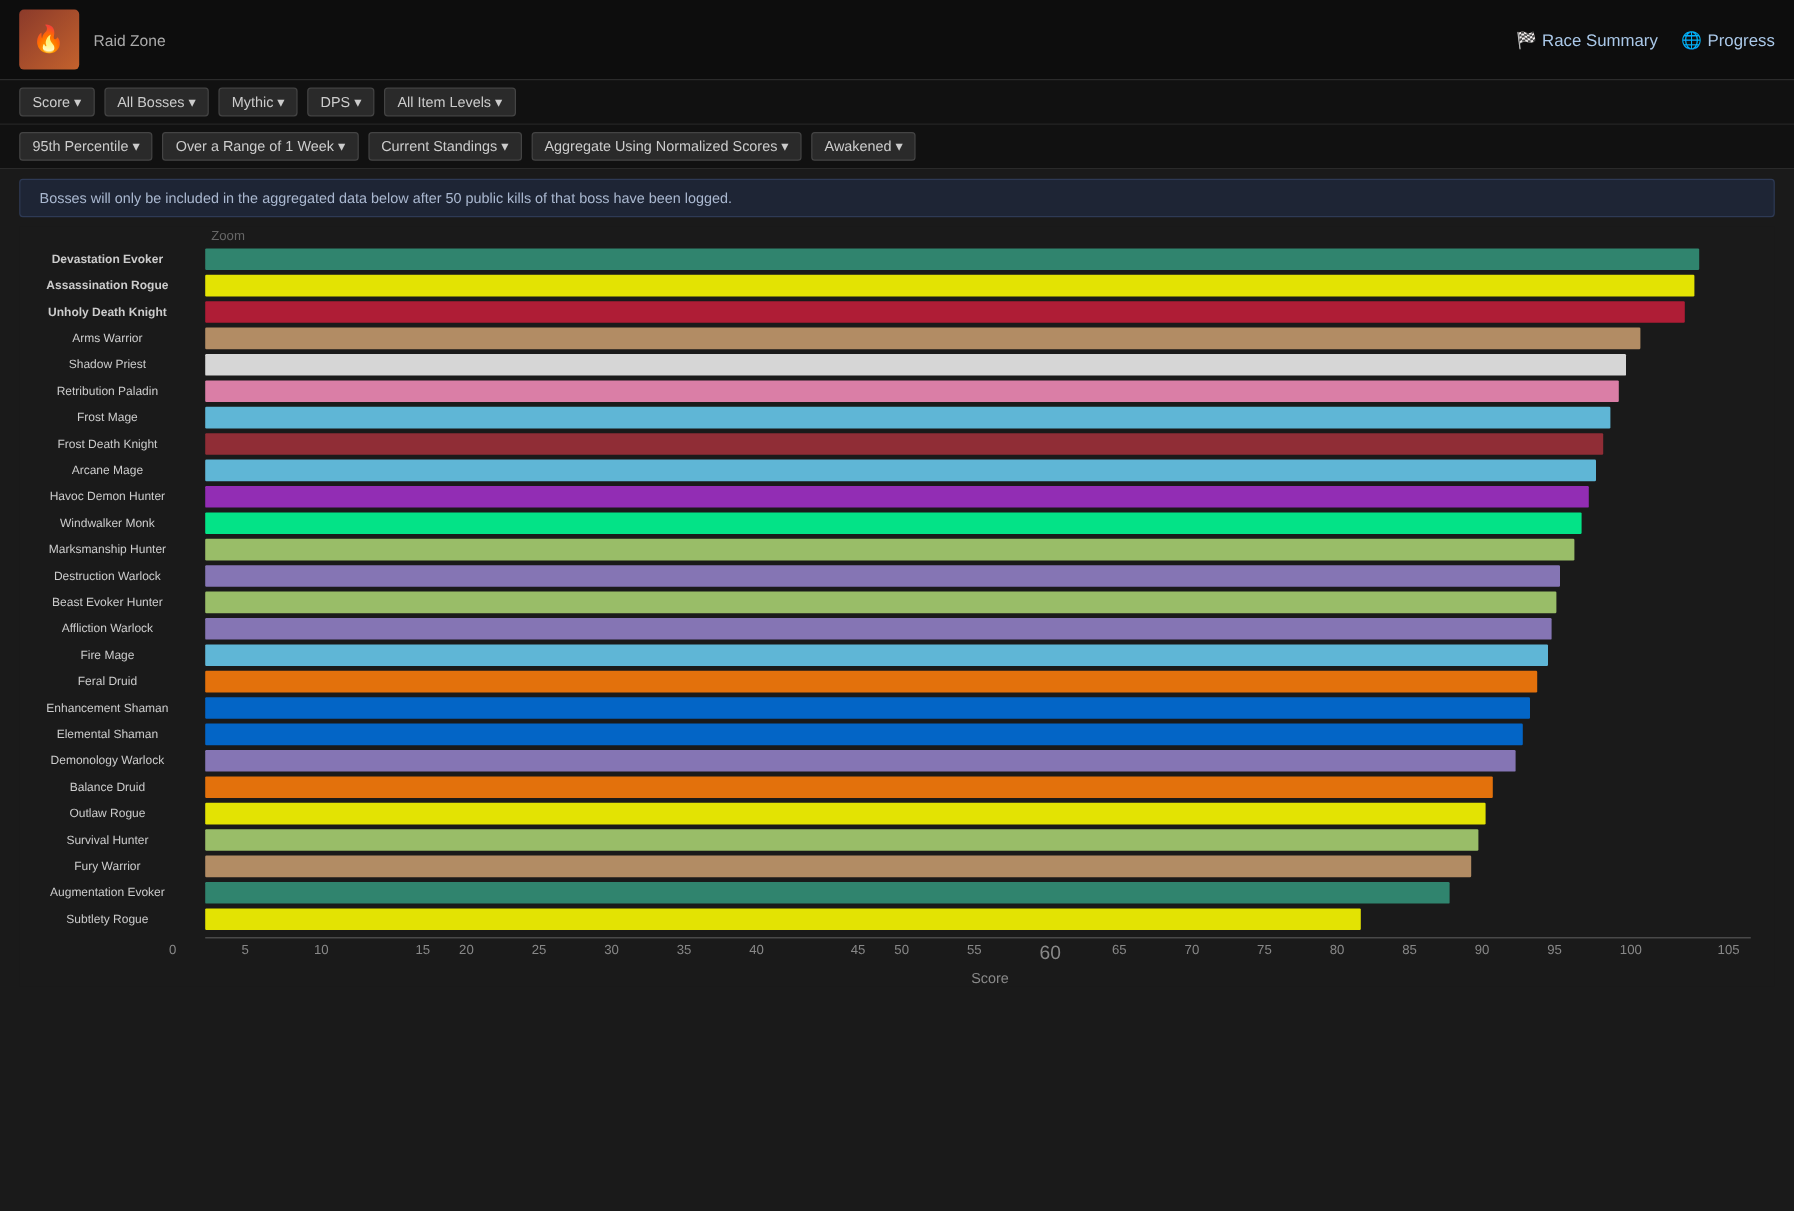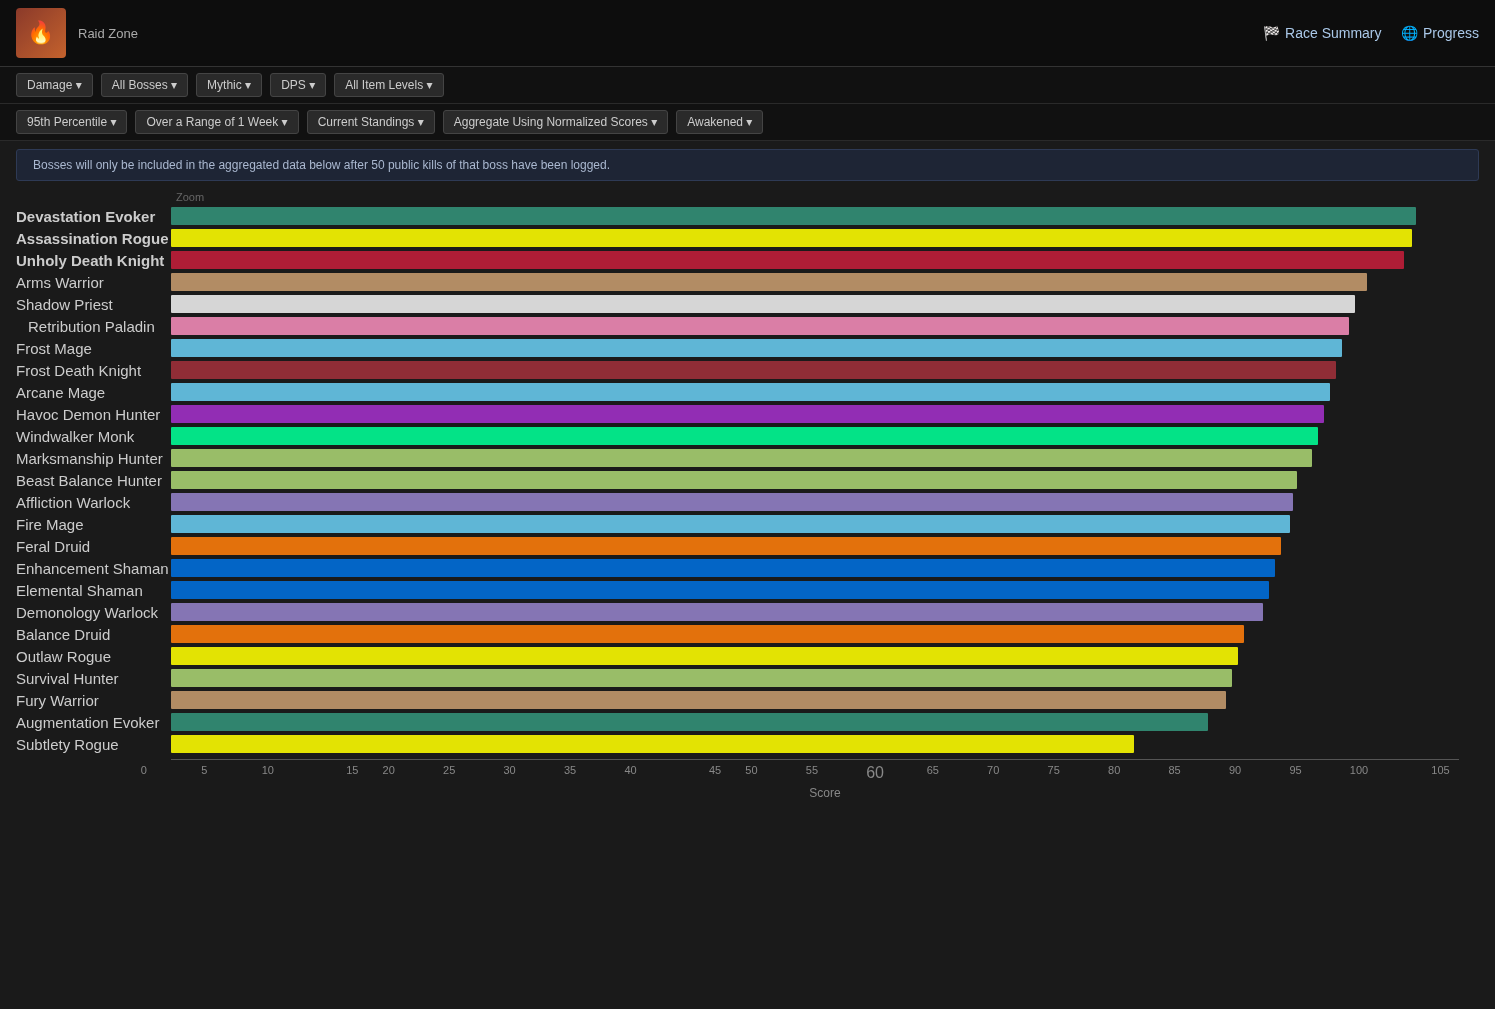--- a/index.html
+++ b/index.html
@@ -106,23 +106,23 @@
       padding: 2px 0 2px 160px;
     }
     .chart-row {
       display: flex;
       align-items: center;
       height: 22px;
       position: relative;
     }
     .spec-label {
       width: 155px;
-      text-align: left;
+      text-align: center;
       padding-right: 8px;
-      font-size: 15px;
+      font-size: 10px;
       color: #ccc;
       flex-shrink: 0;
       white-space: nowrap;
     }
     .bar {
       height: 100%;
       border-radius: 1px;
       position: absolute;
       left: 0;
       top: 0;
@@ -151,21 +151,21 @@
       <span>Race Summary</span>
     </div>
     <div class="header-link">
       <span>🌐</span>
       <span>Progress</span>
     </div>
   </div>
 </div>
 
 <div class="nav-bar">
-  <button class="nav-btn">Damage ▾</button>
+  <button class="nav-btn">Score ▾</button>
   <button class="nav-btn">All Bosses ▾</button>
   <button class="nav-btn">Mythic ▾</button>
   <button class="nav-btn">DPS ▾</button>
   <button class="nav-btn">All Item Levels ▾</button>
 </div>
 
 <div class="filter-bar">
   <button class="nav-btn">95th Percentile ▾</button>
   <button class="nav-btn">Over a Range of 1 Week ▾</button>
   <button class="nav-btn">Current Standings ▾</button>
@@ -203,21 +203,21 @@
           <div class="bar" style="width: 92.86%; background: rgb(199, 156, 110); opacity: 0.88;"></div>
         </div>
       </div>
       <div class="chart-row">
         <div class="spec-label" style="width: 155px; position: absolute; left: 0px; font-weight: normal;">Shadow Priest</div>
         <div style="margin-left: 155px; margin-right: 20px; flex: 1 1 0%; height: 18px; position: relative;">
           <div class="bar" style="width: 91.9%; background: rgb(240, 240, 240); opacity: 0.88;"></div>
         </div>
       </div>
       <div class="chart-row">
-        <div class="spec-label" style="width: 155px; position: absolute; left: 12px; font-weight: normal;">Retribution Paladin</div>
+        <div class="spec-label" style="width: 155px; position: absolute; left: 0px; font-weight: normal;">Retribution Paladin</div>
         <div style="margin-left: 155px; margin-right: 20px; flex: 1 1 0%; height: 18px; position: relative;">
           <div class="bar" style="width: 91.43%; background: rgb(245, 140, 186); opacity: 0.88;"></div>
         </div>
       </div>
       <div class="chart-row">
         <div class="spec-label" style="width: 155px; position: absolute; left: 0px; font-weight: normal;">Frost Mage</div>
         <div style="margin-left: 155px; margin-right: 20px; flex: 1 1 0%; height: 18px; position: relative;">
           <div class="bar" style="width: 90.95%; background: rgb(105, 204, 240); opacity: 0.88;"></div>
         </div>
       </div>
@@ -245,21 +245,27 @@
           <div class="bar" style="width: 89.05%; background: rgb(0, 255, 150); opacity: 0.88;"></div>
         </div>
       </div>
       <div class="chart-row">
         <div class="spec-label" style="width: 155px; position: absolute; left: 0px; font-weight: normal;">Marksmanship Hunter</div>
         <div style="margin-left: 155px; margin-right: 20px; flex: 1 1 0%; height: 18px; position: relative;">
           <div class="bar" style="width: 88.57%; background: rgb(171, 212, 115); opacity: 0.88;"></div>
         </div>
       </div>
       <div class="chart-row">
-        <div class="spec-label" style="width: 155px; position: absolute; left: 0px; font-weight: normal;">Beast Balance Hunter</div>
+        <div class="spec-label" style="width: 155px; position: absolute; left: 0px; font-weight: normal;">Destruction Warlock</div>
+        <div style="margin-left: 155px; margin-right: 20px; flex: 1 1 0%; height: 18px; position: relative;">
+          <div class="bar" style="width: 87.62%; background: rgb(148, 130, 201); opacity: 0.88;"></div>
+        </div>
+      </div>
+      <div class="chart-row">
+        <div class="spec-label" style="width: 155px; position: absolute; left: 0px; font-weight: normal;">Beast Evoker Hunter</div>
         <div style="margin-left: 155px; margin-right: 20px; flex: 1 1 0%; height: 18px; position: relative;">
           <div class="bar" style="width: 87.43%; background: rgb(171, 212, 115); opacity: 0.88;"></div>
         </div>
       </div>
       <div class="chart-row">
         <div class="spec-label" style="width: 155px; position: absolute; left: 0px; font-weight: normal;">Affliction Warlock</div>
         <div style="margin-left: 155px; margin-right: 20px; flex: 1 1 0%; height: 18px; position: relative;">
           <div class="bar" style="width: 87.14%; background: rgb(148, 130, 201); opacity: 0.88;"></div>
         </div>
       </div>

